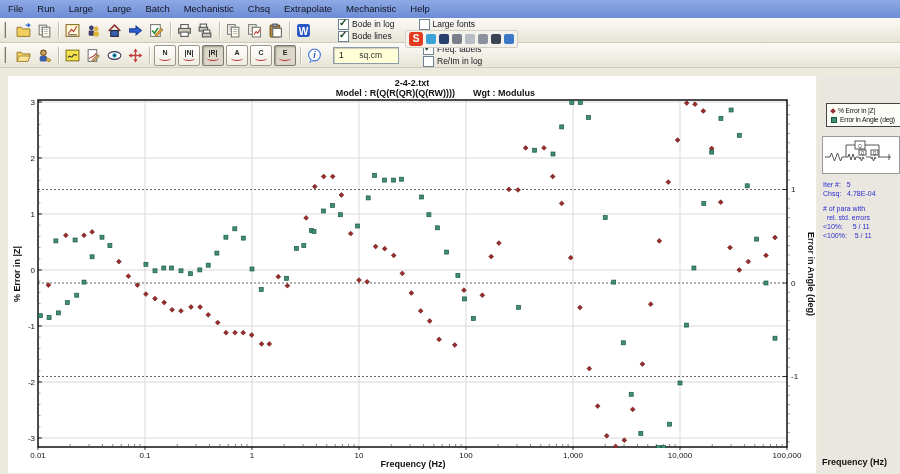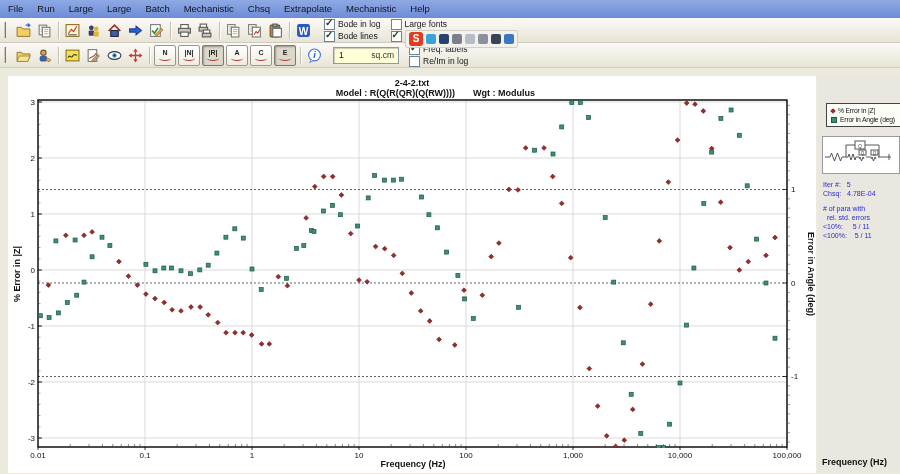--- a/index.html
+++ b/index.html
@@ -5,31 +5,31 @@
   html,body{margin:0;padding:0}
   body{width:900px;height:474px;position:relative;background:#ece9dd;font-family:"Liberation Sans",sans-serif;overflow:hidden}
   
   #menubar{height:18px;background:linear-gradient(#8ea9e4,#6d8cd6);display:flex;align-items:flex-end;padding-left:1px}
   .menu-item{font-size:9.5px;color:#11131f;padding:0 7px;line-height:18px;cursor:default}
   
   .toolbar{display:flex;align-items:center;background:linear-gradient(#fbfaf6,#e8e4d6);border-bottom:1px solid #cfcaba;height:24px;padding:0 2px;position:relative}
   .grip{width:3px;height:16px;border-left:2px ridge #cfcaba;margin:0 4px 0 2px}
   .tbtn{width:21px;height:20px;display:flex;align-items:center;justify-content:center;flex:0 0 auto}
   .sep{width:1px;height:17px;background:#c2bdab;box-shadow:1px 0 0 #fff;margin:0 3px;flex:0 0 auto}
-  .chkgrp{display:flex;flex-direction:column;justify-content:center;margin-left:10px;height:24px}
+  .chkgrp{display:flex;flex-direction:column;justify-content:center;margin-left:24px;height:24px}
   .chk{display:flex;align-items:center;height:12px;font-size:8.5px;color:#14141c;white-space:nowrap}
   .box{width:9px;height:9px;background:#fff;border:1px solid #6f8396;margin-right:3px;position:relative;flex:0 0 auto}
   .box.on:after{content:"\2713";position:absolute;left:0px;top:-3px;font-size:10px;font-weight:bold;color:#16411c}
   .plot-btn{width:20px;height:19px;border:1px solid #9a968a;border-radius:2px;background:linear-gradient(#ffffff,#efece2);margin:0 1px;display:flex;flex-direction:column;align-items:center;justify-content:center;flex:0 0 auto}
   .plot-btn.pressed{background:#dcd8ca;border-color:#7d7a6e;box-shadow:inset 1px 1px 2px #9a968a}
   .plot-btn .lbl{font-size:7px;font-weight:bold;color:#222;line-height:7px}
   .plot-btn .curve{display:block;width:12px;height:4px;border-bottom:1.4px solid #b33;border-radius:60%}
   #area-field{display:flex;align-items:center;margin-left:8px;background:#ffffd8;border:1px solid #8a9aaa;box-shadow:inset 1px 1px 1px #cfcab8;height:15px;width:64px;font-size:8.5px}
   #area-field .val{flex:1;padding-left:5px;color:#111}
-  #area-field .unit{padding-right:4px;color:#333}
+  #area-field .unit{padding-right:16px;color:#333}
   
   #skype-strip{position:absolute;left:405px;top:30px;display:flex;align-items:center;gap:3px;background:#f2f1ec;border:1px solid #d4d0c4;padding:1px 3px;border-radius:2px}
   .mini{width:10px;height:10px;display:inline-block;border-radius:2px}
   .skype-tile{width:14px;height:14px;background:#e23b1f;color:#fff;border-radius:3px;font-size:10px;font-weight:bold;text-align:center;line-height:14px}
   
   #plot-panel{position:absolute;left:8px;top:76px;width:808px;height:397px;background:#fff}
   #side-panel{position:absolute;left:818px;top:76px;width:82px;height:397px;background:#e9e7e0}
   #legend-card{position:absolute;left:8px;top:27px;width:70px;background:#fdfdf8;border:1px solid #444;padding:2px 2px}
   .legend-row{display:flex;align-items:center;height:9px;font-size:6.8px;letter-spacing:-0.2px;color:#111;white-space:nowrap}
   .m-diamond{width:4px;height:4px;background:#9b2c2c;transform:rotate(45deg);margin:0 3px 0 2px;flex:0 0 auto}

